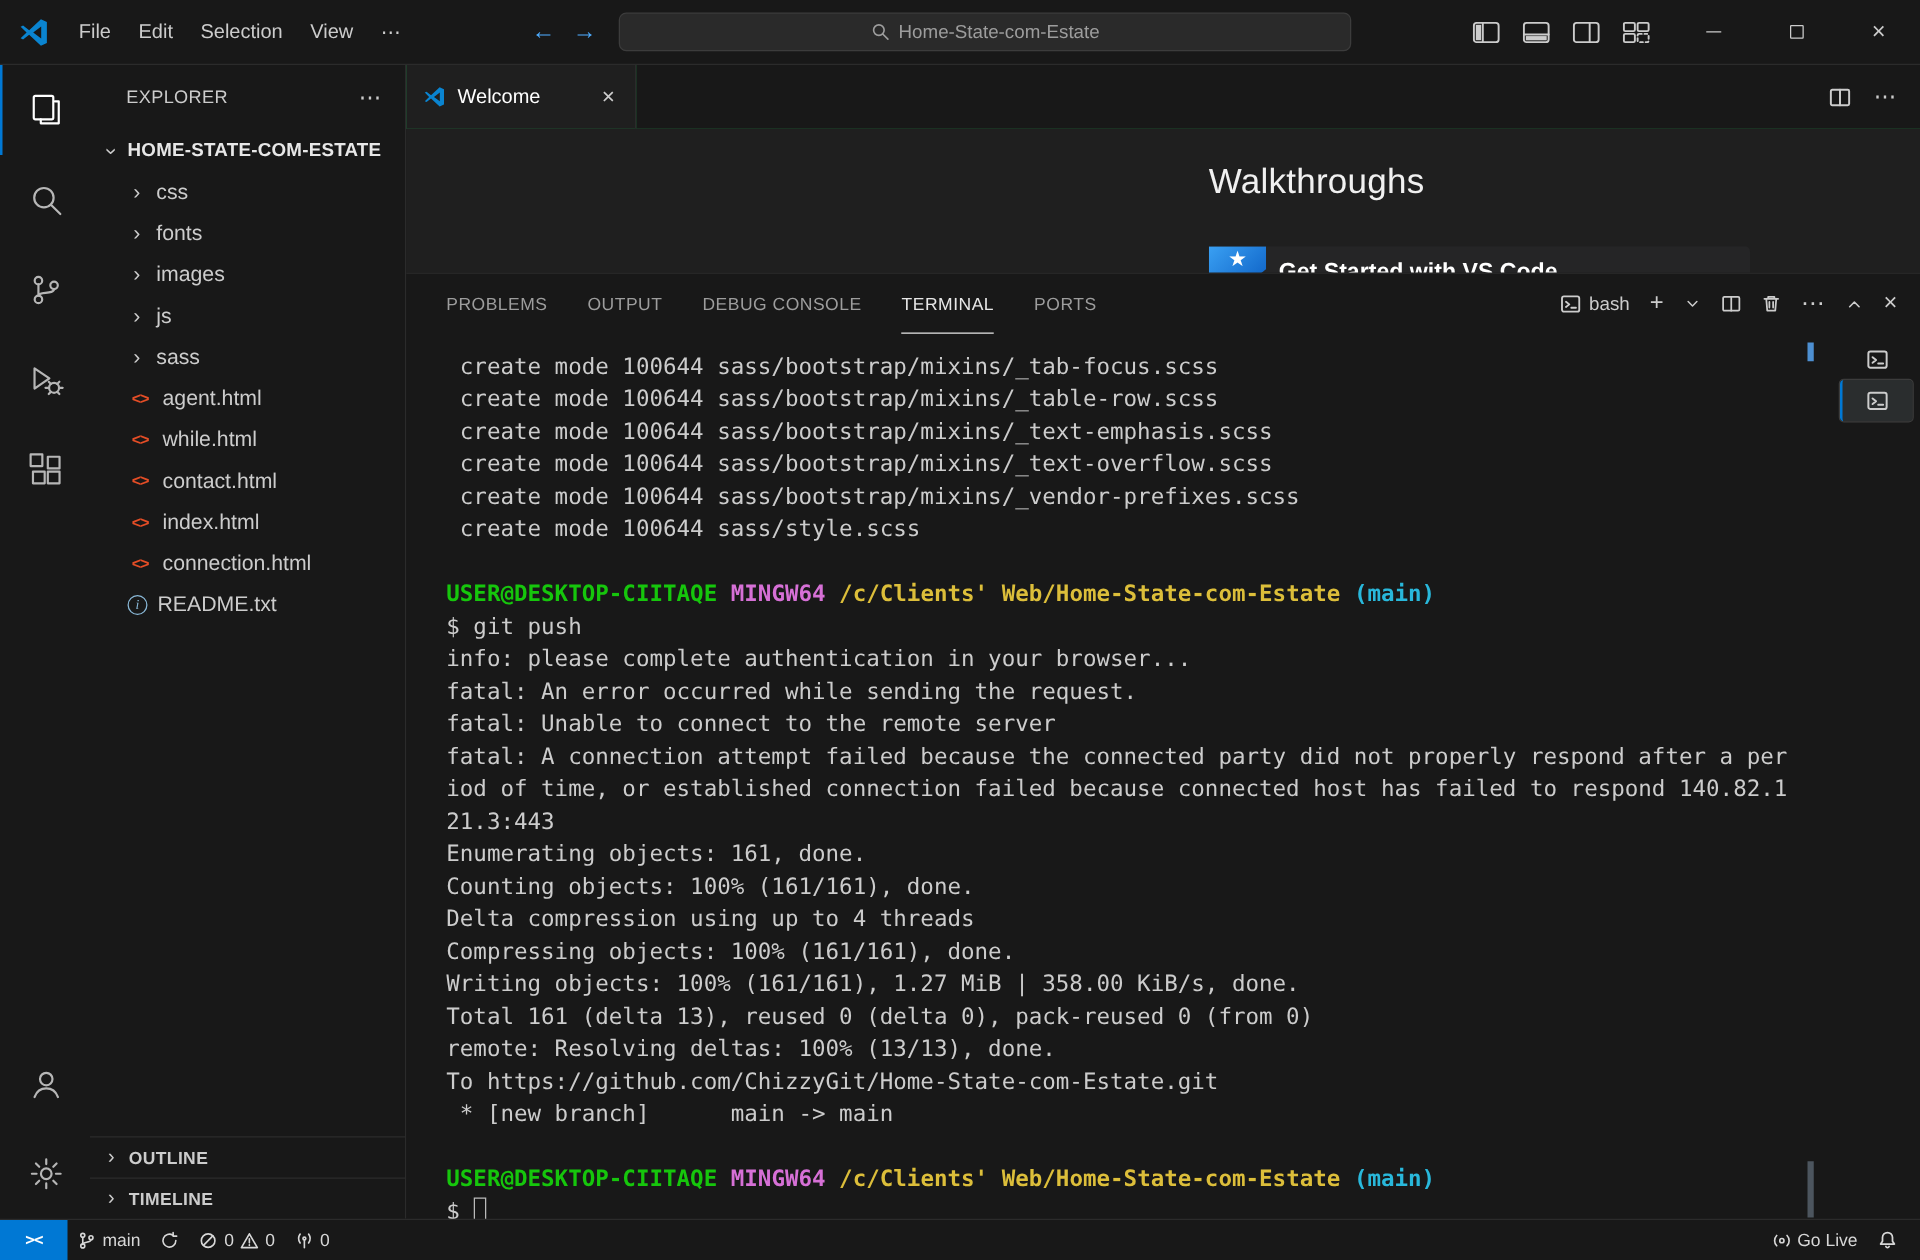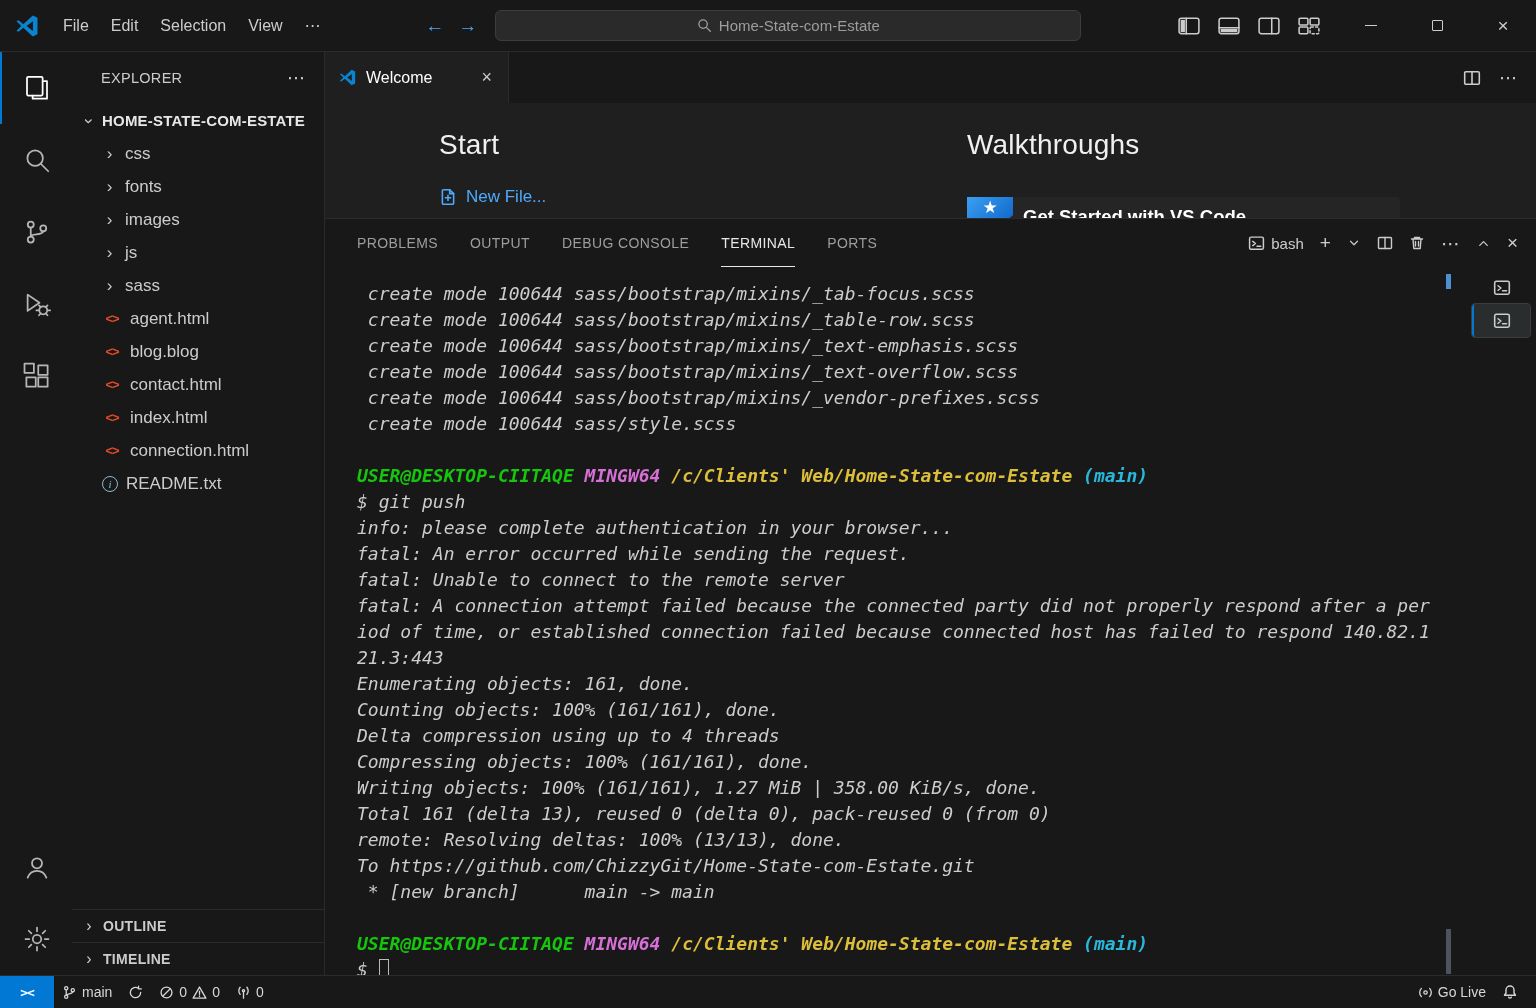--- a/index.html
+++ b/index.html
@@ -98,21 +98,21 @@
   .panel-actions { display:flex; align-items:center; gap:16px; color:#cccccc; }
   .pa { display:flex; align-items:center; gap:6px; font-size:15px; }
   .pa.glyph { font-size:19px; }
 
   .panel-body { flex:1; min-height:0; position:relative; overflow:hidden; }
   .terminal-output {
     position:absolute; inset:14px 90px 0 32px;
     font-family:"DejaVu Sans Mono","Liberation Mono",monospace;
     font-size:18px; line-height:26px; color:#cccccc; white-space:pre; overflow:hidden;
   }
-  .tline { position:relative; height:26px;font-style:italic; }
+  .tline { position:relative; height:26px; }
   .seg-colored { font-weight:bold; }
   .cursor { display:inline-block; width:10px; height:21px; border:1.4px solid #bbbbbb; vertical-align:-4px; }
 
   .term-scroll { position:absolute; top:0; bottom:0; right:85px; width:5px; }
   .ruler-mark { position:absolute; top:7px; right:0; width:5px; height:15px; background:#4d8fd1; }
   .scroll-slider { position:absolute; bottom:1px; right:0; width:5px; height:45px; background:rgba(140,160,180,.45); }
 
   .term-list { position:absolute; top:4px; right:6px; width:58px; }
   .term-list-item { height:33px; display:flex; align-items:center; justify-content:center; border-left:2px solid transparent; border-radius:3px; }
   .term-list-item.selected { background:#2a2d2e; border-left-color:#0078d4; outline:1px solid #3c3c3c; }
@@ -282,21 +282,21 @@
           <div class="tree-row">
             <span class="tw-chev">›</span>
             <span class="tree-label">sass</span>
           </div>
           <div class="tree-row">
             <span class="tw-html">&lt;&gt;</span>
             <span class="tree-label">agent.html</span>
           </div>
           <div class="tree-row">
             <span class="tw-html">&lt;&gt;</span>
-            <span class="tree-label">blog.blog</span>
+            <span class="tree-label">while.html</span>
           </div>
           <div class="tree-row">
             <span class="tw-html">&lt;&gt;</span>
             <span class="tree-label">contact.html</span>
           </div>
           <div class="tree-row">
             <span class="tw-html">&lt;&gt;</span>
             <span class="tree-label">index.html</span>
           </div>
           <div class="tree-row">
@@ -336,30 +336,20 @@
             <span class="tab-action">
               <svg class="icon" width="18" height="18" viewBox="0 0 16 16" stroke="#cccccc">
                   <rect x="1.5" y="2.5" width="13" height="11" rx="1"></rect>
                   <path d="M8 2.5v11"></path>
                 </svg>
             </span>
             <span class="tab-action">⋯</span>
           </div>
         </div>
         <div class="welcome">
-          <div class="col-start">
-            <h1>Start</h1>
-            <div class="newfile-link">
-              <svg class="icon" width="18" height="18" viewBox="0 0 16 16" stroke="#4daafc">
-                  <path d="M9.5 1.5H4a1 1 0 0 0-1 1v11a1 1 0 0 0 1 1h8a1 1 0 0 0 1-1V5z"></path>
-                  <path d="M9.5 1.5V5H13M5.7 8.7h4.6M8 6.4V11"></path>
-                </svg>
-              <span>New File...</span>
-            </div>
-          </div>
           <div class="col-walk">
             <h1>Walkthroughs</h1>
             <div class="walk-card">
               <span class="walk-badge">
                   <span>★</span>
                 </span>
               <span class="walk-title">Get Started with VS Code</span>
             </div>
           </div>
         </div>

